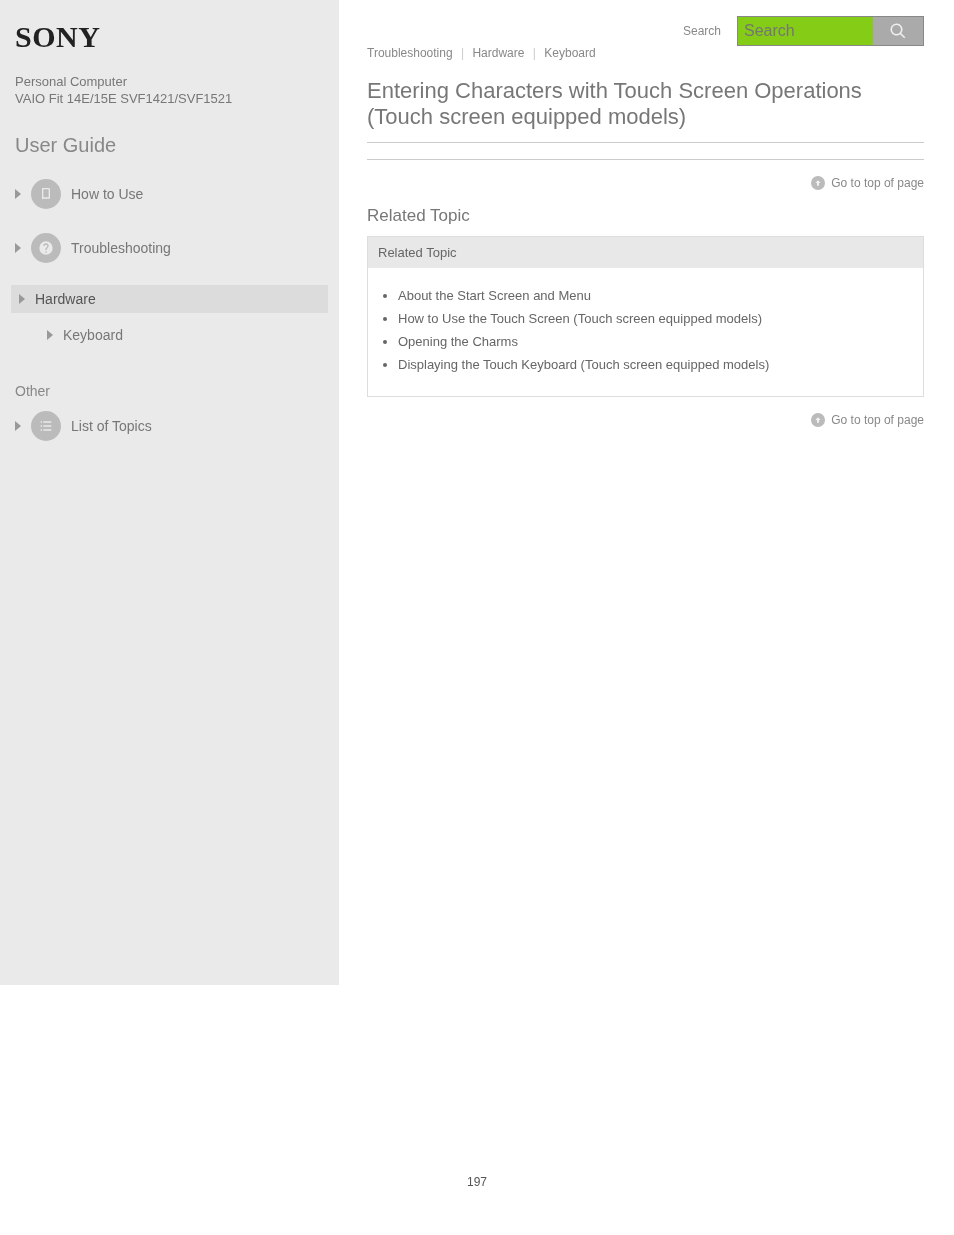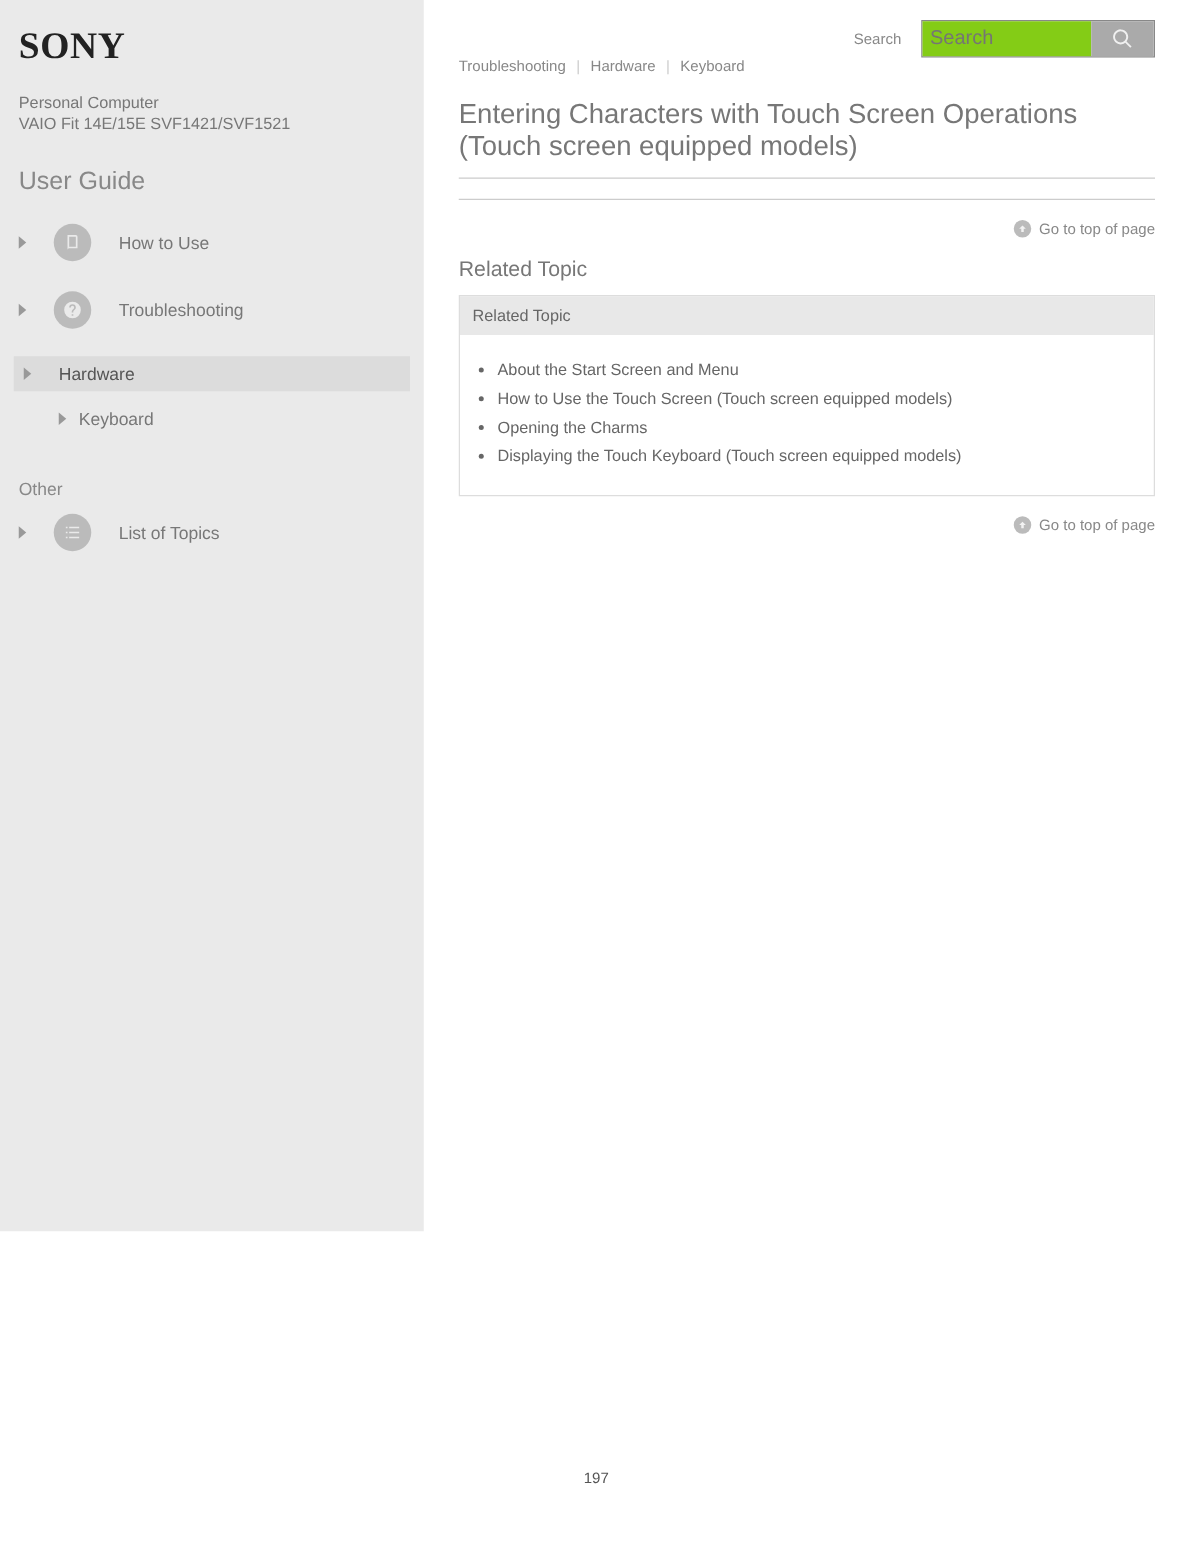--- a/index.html
+++ b/index.html
@@ -3,21 +3,21 @@
 <meta charset="utf-8">
 <style>
   * { box-sizing: border-box; margin: 0; padding: 0; }
   body { font-family: Arial, Helvetica, sans-serif; font-size: 13px; color: #555; width: 954px; background: #fff; }
   .page { display: flex; }
   .sidebar { width: 339px; background: #eaeaea; padding: 20px 15px 400px 15px; min-height: 985px; }
   .brand { font-family: "Times New Roman", serif; font-weight: bold; font-size: 30px; letter-spacing: 0.5px; color: #222; }
   .product-name { margin-top: 20px; font-size: 13px; color: #777; }
   .product-model { font-size: 13px; color: #777; margin-top: 2px; }
   .user-guide { margin-top: 28px; font-size: 20px; color: #888; }
-  .nav-item { display: flex; align-items: center; margin-top: 20px; gap: 22px; padding: 2px 0; }
+  .nav-item { display: flex; align-items: center; margin-top: 20px; gap: 10px; padding: 2px 0; }
   .nav-item.selected { background: #dcdcdc; padding: 6px 8px; margin-left: -4px; margin-right: -4px; }
   .icon-circle { width: 30px; height: 30px; border-radius: 50%; background: #bbb; display: flex; align-items: center; justify-content: center; flex-shrink: 0; }
   .icon-circle svg { width: 16px; height: 16px; fill: #eaeaea; }
   .nav-caret { width: 0; height: 0; border-top: 5px solid transparent; border-bottom: 5px solid transparent; border-left: 6px solid #999; flex-shrink: 0; }
   .nav-label { color: #777; font-size: 14px; }
   .nav-item.selected .nav-label { color: #555; }
   .bullet-icon { width: 7px; height: 7px; border-radius: 50%; border: 2px solid #aaa; flex-shrink: 0; }
   .level2 { margin-left: 32px; margin-top: 14px; display: flex; align-items: center; gap: 10px; }
   .level3 { margin-left: 58px; margin-top: 14px; display: flex; align-items: center; gap: 10px; }
   .other { margin-top: 40px; margin-bottom: 10px; color: #888; font-size: 14px; }

